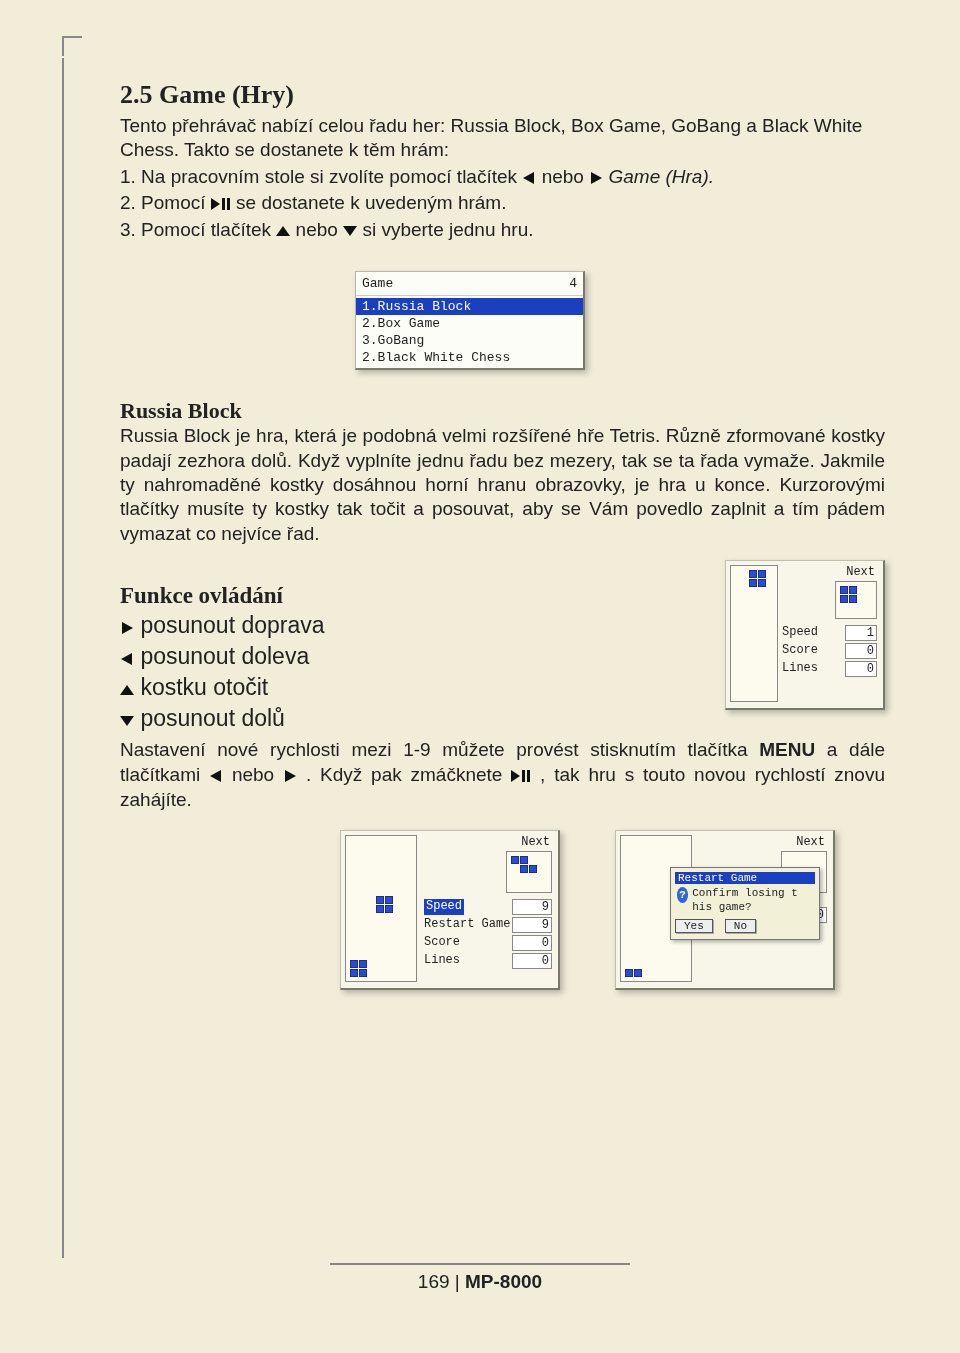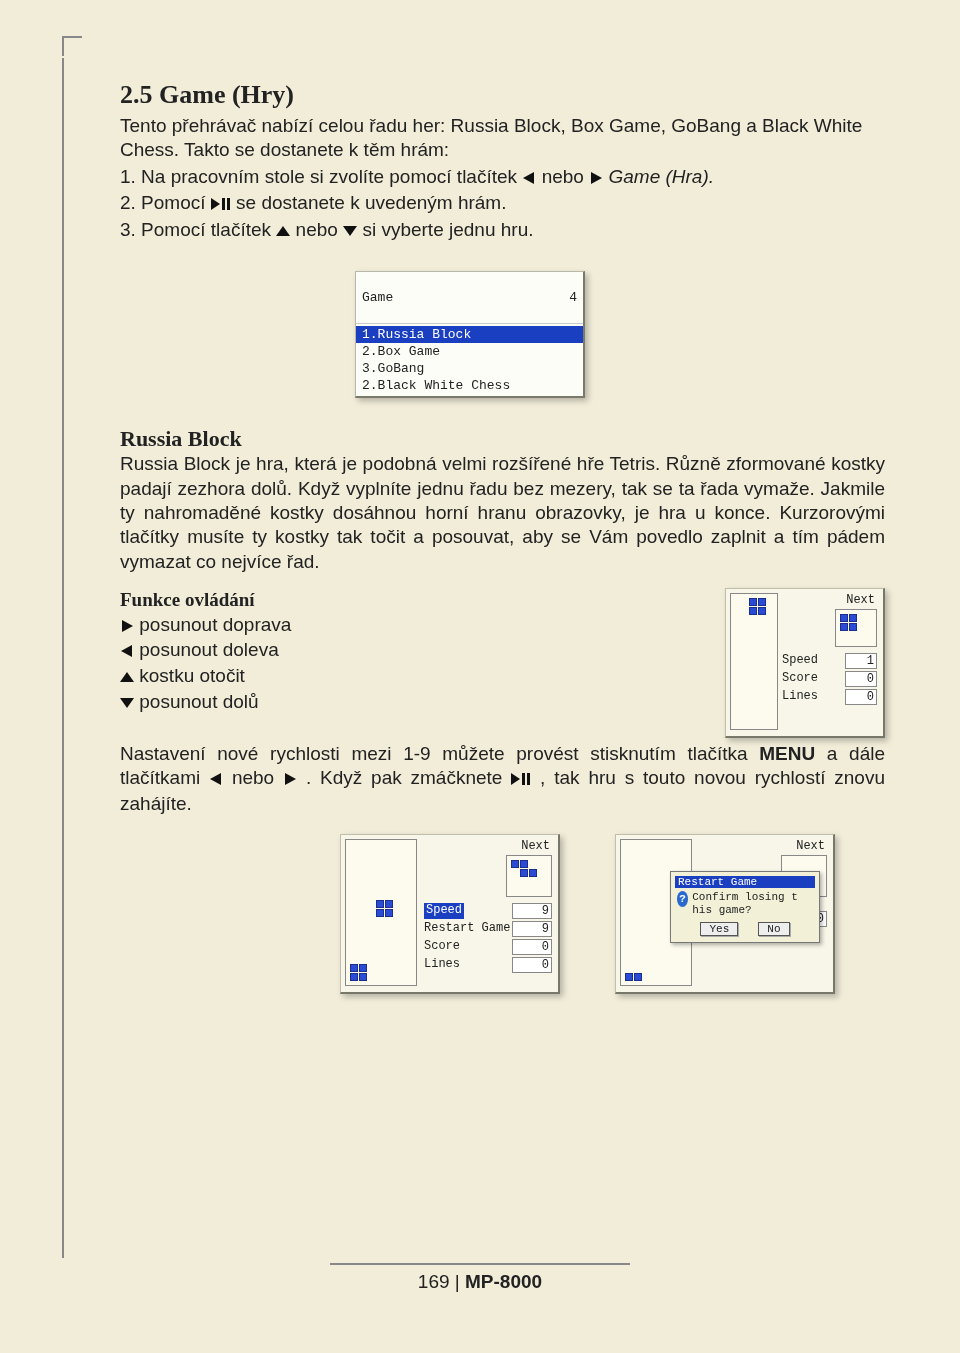--- a/index.html
+++ b/index.html
@@ -33,31 +33,31 @@
 
   
   .game-menu-wrap { margin: 28px 0 28px 235px; }
   .game-menu {
     width: 230px; background: #fdfdf8;
     border-top: 1px solid #b8b8aa; border-left: 1px solid #b8b8aa;
     border-right: 2px solid #7a7a6a; border-bottom: 2px solid #7a7a6a;
     box-shadow: 3px 3px 6px rgba(0,0,0,0.25);
     font-family: 'Courier New', monospace; font-size: 13px;
   }
-  .gm-header { display:flex; justify-content:space-between; padding:18px 6px; border-bottom:1px solid #ccc; }
+  .gm-header { display:flex; justify-content:space-between; padding:4px 6px; border-bottom:1px solid #ccc; }
   .gm-list { margin: 0; padding: 2px 0; }
   .gm-item { padding: 1px 6px; white-space: pre; }
   .gm-item.sel { background:#1a3fc0; color:#fff; }
 
   h3.sub { font-family: 'Times New Roman', serif; font-weight: bold; font-size: 22px; margin-top: 8px; }
   p.body { font-size: 19px; line-height: 1.28; text-align: justify; margin-bottom: 4px; }
 
   
   .controls-block { margin-top: 14px; display:flex; align-items:flex-start; }
-  .controls-text { flex: 1; font-size: 19px; line-height: 1.3; }
+  .controls-text { flex: 1; font-size: 23px; line-height: 1.3; margin-top: 21px; }
   .ctrl-line { display:block; }
   .small-tetris { margin-left: 24px; }
 
   
   .twin {
     background:#f7f6e8;
     border-top:1px solid #c0c0aa; border-left:1px solid #c0c0aa;
     border-right:2px solid #77776a; border-bottom:2px solid #77776a;
     font-family:Liberation Mono, monospace; font-size:12px;
     box-shadow:3px 3px 6px rgba(0,0,0,.25);
@@ -84,21 +84,21 @@
   .twin-b .val { width:40px; }
 
   .dlg {
     position:absolute; left:54px; top:36px; width:150px;
     background:#f2f1d8; border:1px solid #777; padding:4px 4px 6px 4px;
     box-shadow:2px 2px 4px rgba(0,0,0,.3);
   }
   .dlg .title { background:#1a3fc0; color:#fff; padding:0 3px; font-size:11px; }
   .dlg .body { font-size:11px; padding:3px 2px; line-height:1.2; display:flex; gap:4px; }
   .dlg .qmark { width:16px; height:16px; border-radius:50%; background:#2a6ad0; color:#fff; font-weight:bold; text-align:center; line-height:16px; font-size:11px; }
-  .dlg .btns { display:flex; gap:20px; justify-content:center; margin-top:2px; }
+  .dlg .btns { display:flex; gap:12px; margin-top:2px; }
   .dlg .btn { border:1px solid #555; background:#eee; padding:0 8px; font-size:11px; box-shadow:1px 1px 0 #aaa; }
 
   .footer {
     position:absolute; left:0; right:0; bottom:60px; text-align:center; font-size:19px;
   }
   .footer .bar {
     display:block; width:300px; height:2px; background:#888; margin:0 auto 6px;
   }
 </style>
 </head>

